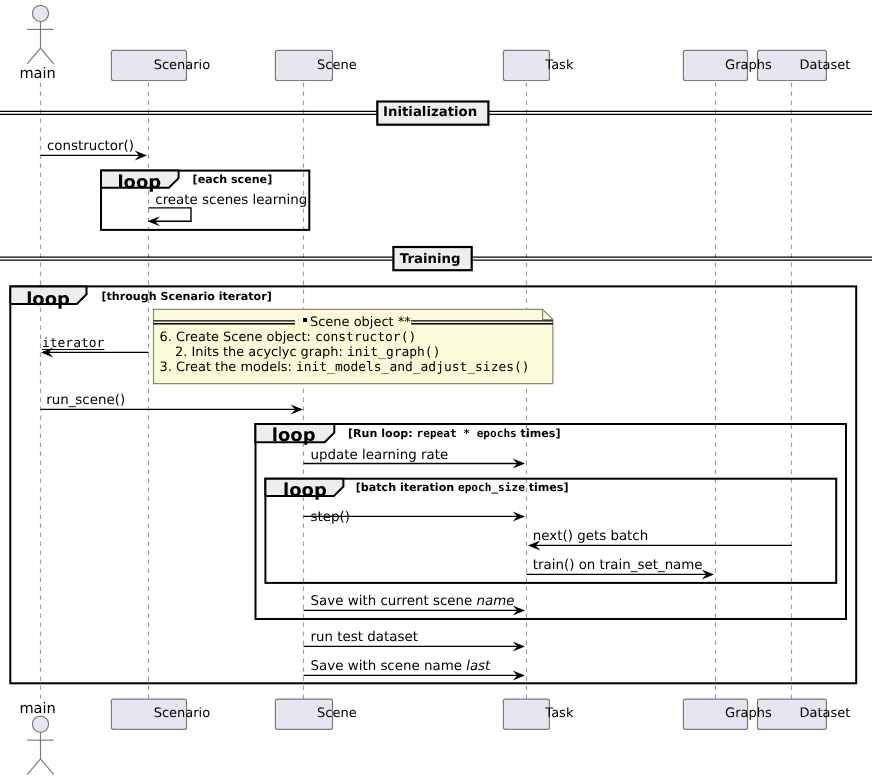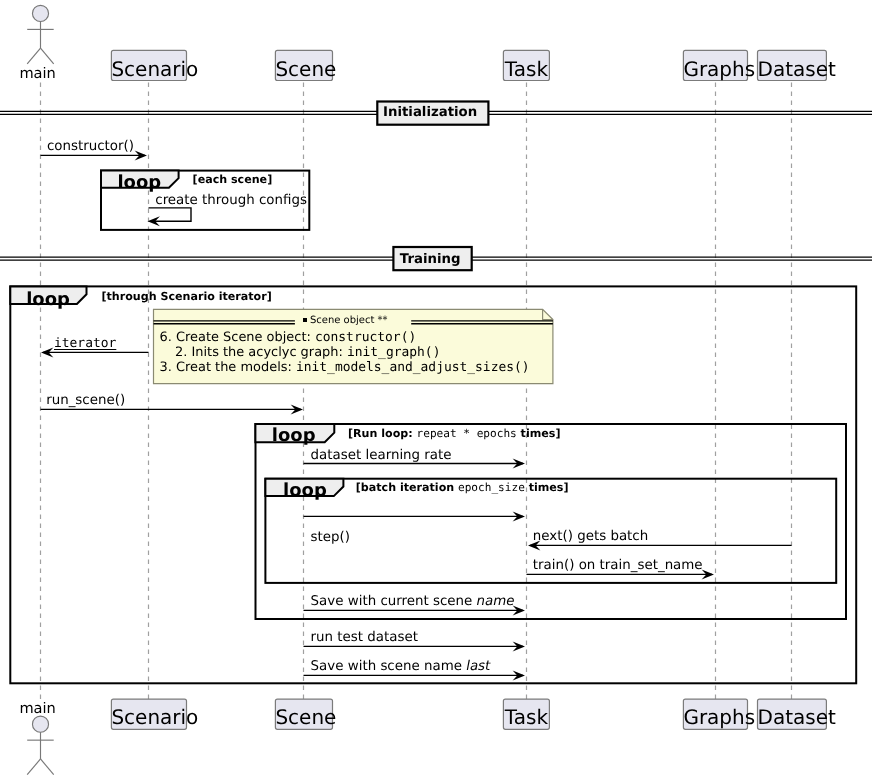--- a/index.html
+++ b/index.html
@@ -5,32 +5,32 @@
 <style>
   html,body{margin:0;padding:0;background:#ffffff;}
   body{width:872px;height:780px;overflow:hidden;
        font-family:"DejaVu Sans",sans-serif;
        -webkit-font-smoothing:antialiased;
        text-rendering:geometricPrecision;}
   #stage{position:relative;width:872px;height:780px;background:#ffffff;}
   svg#gfx{position:absolute;left:0;top:0;width:872px;height:780px;}
   .lbl{position:absolute;white-space:pre;font-family:"DejaVu Sans",sans-serif;
        color:#000000;line-height:1;}
-  .pname{font-size:20px;}
+  .pname{font-size:13px;padding-left:33px;}
   .actorname{font-size:14.6px;}
   .divname{font-size:13.3px;font-weight:bold;}
   .grpkw{font-size:18px;font-weight:bold;}
   .grplbl{font-size:11.1px;font-weight:bold;}
   .msg{font-size:13.4px;}
   .msg i{font-style:italic;}
-  .notetitle{font-size:10px;}
+  .notetitle{font-size:13px;}
   .noteline{font-size:12.95px;}
   .mono{font-family:"DejaVu Sans Mono",monospace;font-size:12.95px;}
   .mono2{font-family:"DejaVu Sans Mono",monospace;font-size:12.95px;text-decoration:underline;text-underline-offset:2.2px;text-decoration-thickness:1.1px;}
-  .monob{font-family:"DejaVu Sans Mono",monospace;font-size:11.1px;font-weight:normal;}
+  .monob{font-family:"DejaVu Sans Mono",monospace;font-size:11.1px;font-weight:bold;}
 </style>
 </head>
 <body>
 
 <div id="stage">
 
 <svg id="gfx" viewBox="0 0 872 780" xmlns="http://www.w3.org/2000/svg">
 
   <g stroke="#A0A0A0" stroke-width="1.2" stroke-dasharray="4.4,4.6" stroke-dashoffset="6.5">
     <line x1="40.5" y1="80" x2="40.5" y2="700"></line>
@@ -196,25 +196,25 @@
   <div class="lbl grpkw" style="left:26.2px;top:290.8px">loop</div>
   <div class="lbl grplbl" style="left:101.5px;top:291.0px">[through Scenario iterator]</div>
   <div class="lbl grpkw" style="left:271.8px;top:427.4px">loop</div>
   <div class="lbl grplbl" style="left:348.0px;top:427.7px"><span>[Run loop: </span><span class="monob">repeat * epochs</span><span> times]</span></div>
   <div class="lbl grpkw" style="left:283.0px;top:482.1px">loop</div>
   <div class="lbl grplbl" style="left:355.8px;top:482.4px"><span>[batch iteration </span><span class="monob">epoch_size</span><span> times]</span></div>
 </div>
 
 <div>
   <div class="lbl msg" style="left:46.9px;top:139.6px">constructor()</div>
-  <div class="lbl msg" style="left:155.3px;top:193.6px">create through configs</div>
-  <div class="lbl msg mono2" style="left:54px;top:338.2px">iterator</div>
+  <div class="lbl msg" style="left:155.3px;top:193.6px">create scenes learning</div>
+  <div class="lbl msg mono2" style="left:42px;top:338.2px">iterator</div>
   <div class="lbl msg" style="left:46.2px;top:394.1px">run_scene()</div>
-  <div class="lbl msg" style="left:310.6px;top:448.6px">dataset learning rate</div>
-  <div class="lbl msg" style="left:310.6px;top:531px">step()</div>
+  <div class="lbl msg" style="left:310.6px;top:448.6px">update learning rate</div>
+  <div class="lbl msg" style="left:310.6px;top:511px">step()</div>
   <div class="lbl msg" style="left:532.8px;top:530.4px">next() gets batch</div>
   <div class="lbl msg" style="left:532.8px;top:559.4px">train() on train_set_name</div>
   <div class="lbl msg" style="left:310.6px;top:595.4px"><span>Save with current scene </span><i>name</i></div>
   <div class="lbl msg" style="left:310.6px;top:631.4px">run test dataset</div>
   <div class="lbl msg" style="left:310.6px;top:660.4px"><span>Save with scene name </span><i>last</i></div>
 </div>
 
 <div>
   <div class="lbl notetitle" style="left:303px;top:318.1px;width:4px;height:4px;background:#000;font-size:0">▪</div>
   <div class="lbl notetitle" style="left:309.9px;top:315.9px">Scene object **</div>

